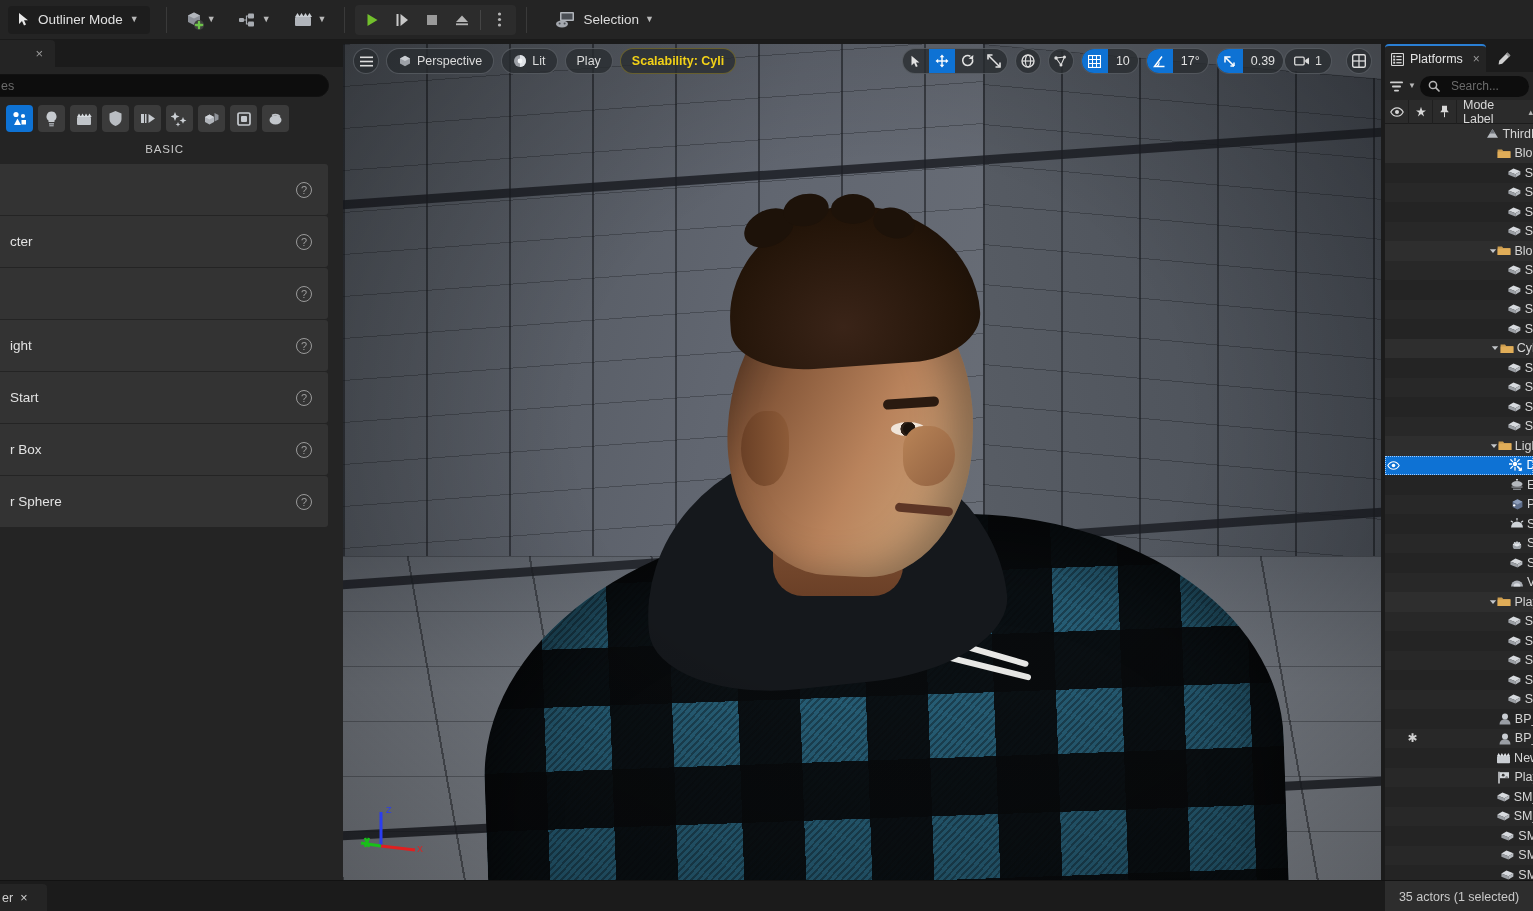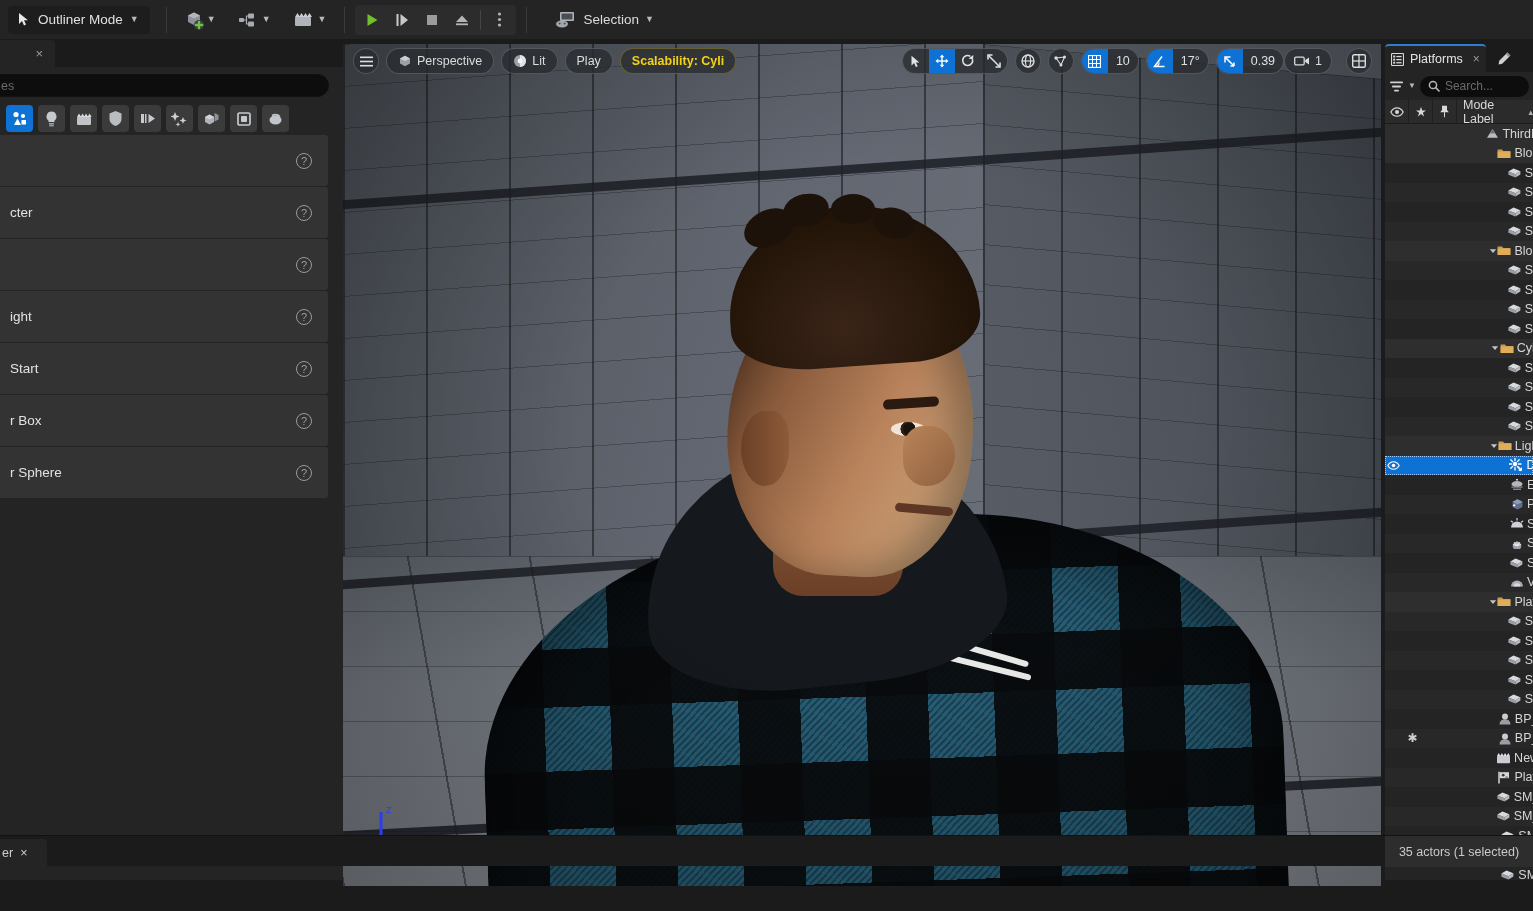--- a/index.html
+++ b/index.html
@@ -98,21 +98,21 @@
   .lp-item .lbl { padding-left: 55px; }
   .help-ico {
     width: 16px; height: 16px; border-radius: 50%;
     border: 1.3px solid #9a9a9a; color: #9a9a9a;
     font-size: 11px; display: flex; align-items: center; justify-content: center;
     flex: 0 0 auto;
   }
 
   
   .bottombar {
-    position: absolute; left: 0; top: 835px; width: 1533px; height: 31px;
+    position: absolute; left: 0; top: 880px; width: 1533px; height: 31px;
     background: #1b1b1b; border-top: 1px solid #121212;
   }
   .cd-tab {
     position: absolute; left: 0; top: 3px; width: 47px; height: 28px;
     background: #242424; border-top-right-radius: 4px;
     display: flex; align-items: center; gap: 7px; padding-left: 2px;
     font-size: 12.5px; color: #cfcfcf;
   }
   .statusbar {
     position: absolute; right: 0; top: 0; width: 148px; height: 31px;
@@ -276,21 +276,21 @@
   }
   .rp-tab.active { background: #242424; border-top-left-radius: 4px; border-top-right-radius: 4px; border-top: 2px solid #2a7fd4; }
   .rp-tab .x { font-size: 12px; color: #9a9a9a; margin-left: 4px; }
   .rp-tab.other { width: 38px; justify-content: center; }
 
   .rp-filterrow {
     display: flex; align-items: center; gap: 4px; height: 28px; padding: 0 4px;
   }
   .rp-search {
     flex: 1; height: 21px; background: #0d0d0d; border-radius: 11px;
-    display: flex; align-items: center; gap: 5px; padding: 0 8px;
+    display: flex; align-items: center; gap: 11px; padding: 0 8px;
     font-size: 12px; color: #6b6b6b;
   }
   .rp-colhdr {
     display: flex; align-items: center; height: 24px;
     background: #2b2b2b; border-bottom: 1px solid #1c1c1c;
   }
   .rp-colhdr .c {
     width: 24px; height: 24px; display: flex; align-items: center; justify-content: center;
     border-right: 1px solid #1f1f1f;
   }
@@ -515,20 +515,21 @@
         <div class="cat">
           <span>
             <svg width="17" height="16" viewBox="0 0 17 16">
               <ellipse cx="8.5" cy="9" rx="6" ry="4.5" fill="#c2c6cb"></ellipse>
               <path d="M5 4.5 a6 4.5 0 0 1 8 1" stroke="#c2c6cb" stroke-width="1.6" fill="none"></path>
             </svg>
           </span>
         </div>
       </div>
 
+      <div class="lp-basic">BASIC</div>
 
       <div class="lp-list">
         <div class="lp-item">
           <span class="lbl"></span>
           <span class="help-ico">?</span>
         </div>
         <div class="lp-item">
           <span class="lbl">cter</span>
           <span class="help-ico">?</span>
         </div>

